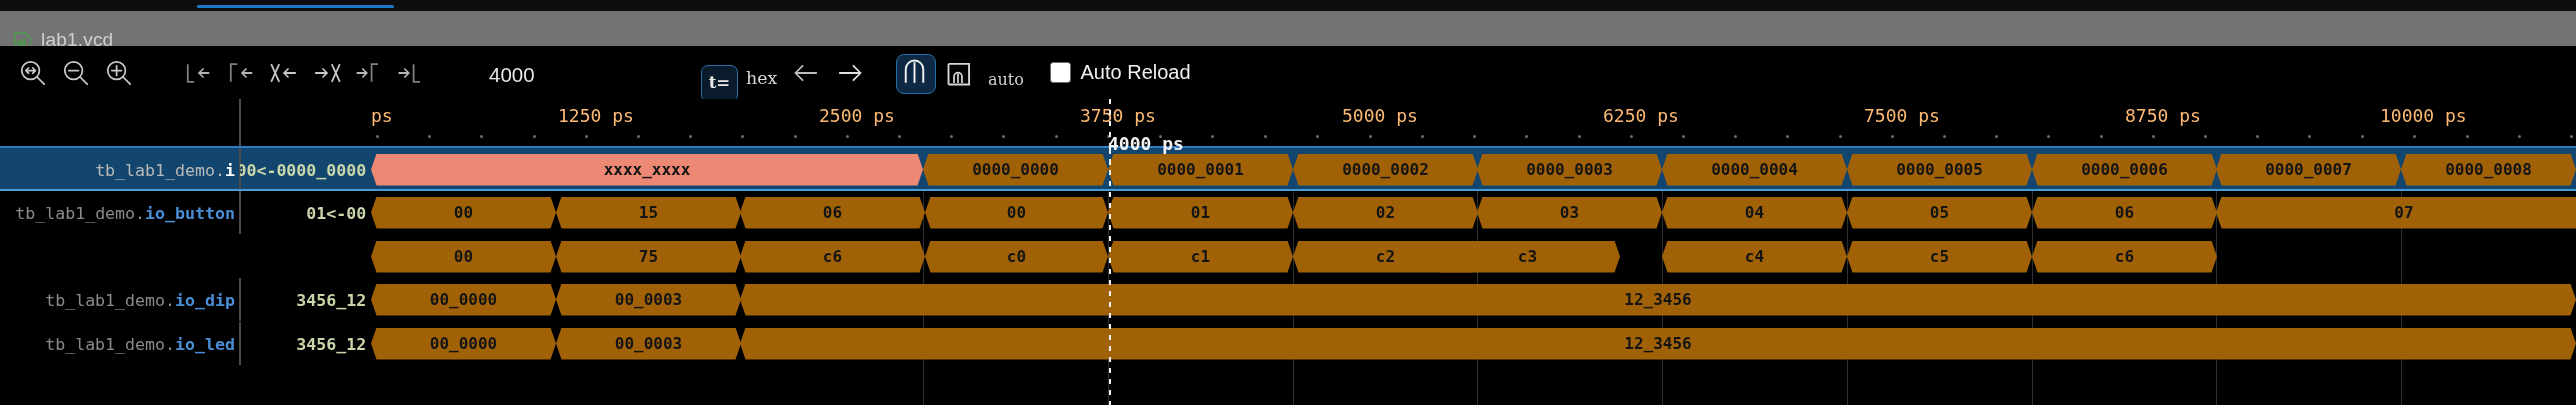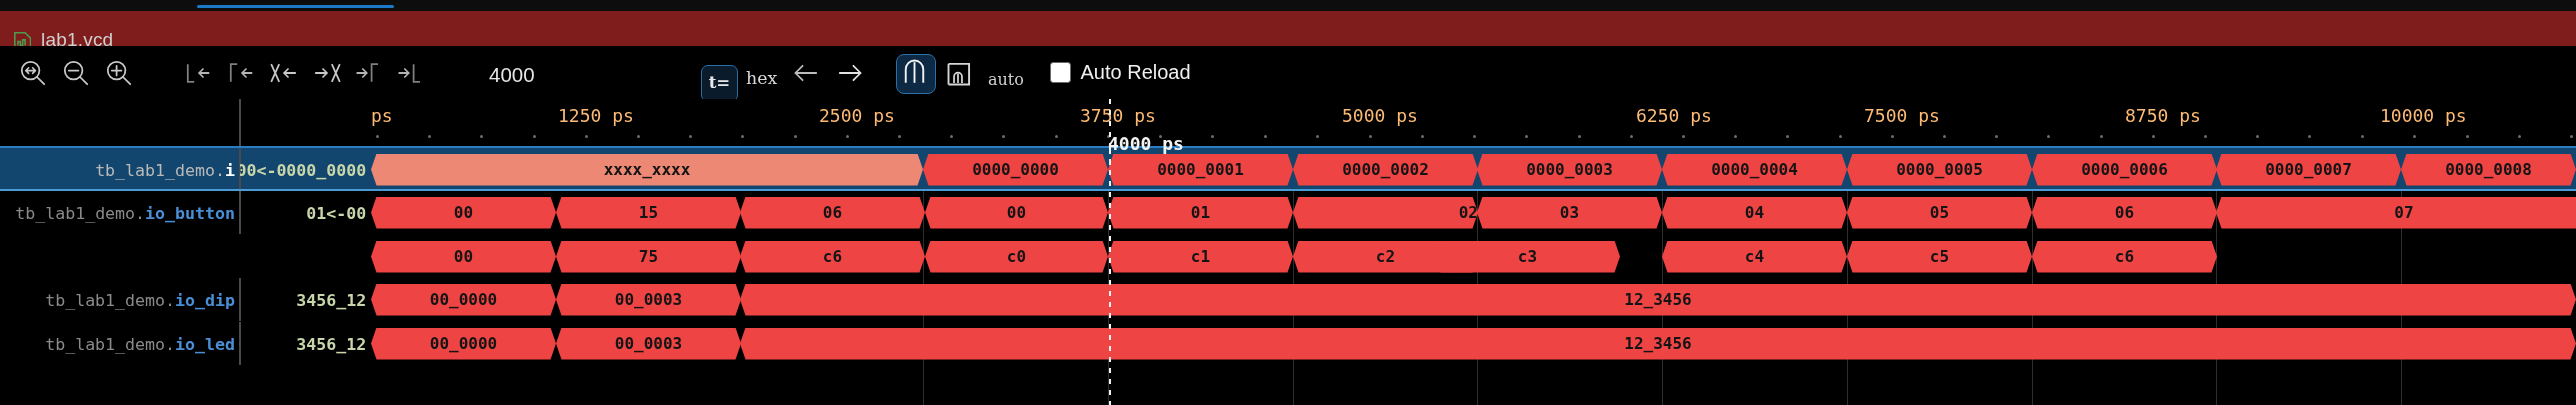--- a/index.html
+++ b/index.html
@@ -6,21 +6,21 @@
   body{
     width:2576px;height:406px;overflow:hidden;
     font-family:"DejaVu Sans Mono",monospace;
     color:#d8d8d8;
     position:relative;
   }
   
   #tabstrip{position:absolute;left:0;top:0;width:2576px;height:11px;background:#0d0d0d;}
   #tab-active-underline{position:absolute;top:4.7px;height:3.2px;background:#1b79c8;border-radius:1.6px;}
   
-  #titlebar{position:absolute;left:0;top:11px;width:2576px;height:35px;background:#7f1d1d;}
+  #titlebar{position:absolute;left:0;top:11px;width:2576px;height:35px;background:#737373;}
   #file-icon{position:absolute;left:14px;top:20.5px;width:17.4px;height:20.5px;}
   #file-name{position:absolute;left:41px;top:18px;font-size:19px;color:#cfcfcf;
              font-family:"Liberation Sans",sans-serif;letter-spacing:0.2px;}
   
   #toolbar{position:absolute;left:0;top:46px;width:2576px;height:54px;background:#000;}
   .tbtn{position:absolute;top:11px;width:32px;height:32px;cursor:pointer;}
   .tbtn svg{display:block;}
   #zoom-value{position:absolute;left:489px;top:17.4px;font-size:20.5px;color:#e6e6e6;
               font-family:"Liberation Sans",sans-serif;}
   #radix-box{position:absolute;left:701px;top:41px;width:35px;height:35px;
@@ -59,21 +59,21 @@
   .sig-name{position:absolute;right:136px;top:12.6px;font-size:16.6px;white-space:nowrap;
             font-family:"DejaVu Sans Mono",monospace;color:#8a8a8a;}
   .sig-name .leaf{color:#4a8fd6;font-weight:bold;}
   .row.selected .sig-name{color:#b9b9b9;}
   .row.selected .sig-name .leaf{color:#ffffff;}
   .sig-val{position:absolute;right:4.7px;top:12.6px;font-size:16.6px;white-space:nowrap;
            color:#c8d6aa;font-family:"DejaVu Sans Mono",monospace;font-weight:bold;
            max-width:126px;overflow:hidden;direction:rtl;}
   .val-sep{position:absolute;left:239px;top:0;width:1.6px;height:43px;background:#4a4a4a;}
   
-  .seg{position:absolute;top:5.5px;height:32px;background:#ef4444;
+  .seg{position:absolute;top:5.5px;height:32px;background:#a16207;
        display:flex;align-items:center;justify-content:center;
        clip-path:polygon(5.5px 0,calc(100% - 5.5px) 0,100% 50%,calc(100% - 5.5px) 100%,5.5px 100%,0 50%);}
   .seg.undef{background:#ec8873;}
   .seg span{font-size:16px;font-weight:bold;color:#141414;
             font-family:"DejaVu Sans Mono",monospace;white-space:nowrap;}
   .gridline{position:absolute;top:0;width:0.8px;height:257px;background:#2f2f2f;}
   #cursor-line{position:absolute;top:0;width:1.6px;height:257px;z-index:6;
      background:repeating-linear-gradient(to bottom,#f2f2f2 0 5.5px,transparent 5.5px 11px);}
   #cursor-line-ruler{position:absolute;top:99px;width:1.6px;height:49px;z-index:3;
      background:repeating-linear-gradient(to bottom,#f2f2f2 0 5.5px,transparent 5.5px 11px);}
@@ -211,21 +211,21 @@
   </div>
 </div>
 
 <div id="ruler">
     <div class="rl" style="left: 371px;">ps</div>
     <div class="rl" style="left: 558px;">1250 ps</div>
     <div class="rl" style="left: 819px;">2500 ps</div>
     <div class="rl" style="left: 1080px;">3750 ps</div>
     <div class="rl cursor-lbl" style="left: 1108px;">4000 ps</div>
     <div class="rl" style="left: 1342px;">5000 ps</div>
-    <div class="rl" style="left: 1636px; text-align: center;">6250 ps</div>
+    <div class="rl" style="left: 1603px; text-align: center;">6250 ps</div>
     <div class="rl" style="left: 1864px;">7500 ps</div>
     <div class="rl" style="left: 2125px;">8750 ps</div>
     <div class="rl" style="left: 2380px;">10000 ps</div>
     <div id="ruler-dots">
       <i style="left: 376px;"></i>
       <i style="left: 428px;"></i>
       <i style="left: 480px;"></i>
       <i style="left: 533px;"></i>
       <i style="left: 585px;"></i>
       <i style="left: 637px;"></i>
@@ -349,21 +349,21 @@
       </div>
       <div class="seg" style="left: 369px; width: 185px;">
         <span>06</span>
       </div>
       <div class="seg" style="left: 554px; width: 183px;">
         <span>00</span>
       </div>
       <div class="seg" style="left: 737px; width: 185px;">
         <span>01</span>
       </div>
-      <div class="seg" style="left: 922px; width: 185px; justify-content: flex-end;">
+      <div class="seg" style="left: 922px; width: 185px;">
         <span>02</span>
       </div>
       <div class="seg" style="left: 1106px; width: 185px;">
         <span>03</span>
       </div>
       <div class="seg" style="left: 1291px; width: 185px;">
         <span>04</span>
       </div>
       <div class="seg" style="left: 1476px; width: 185px;">
         <span>05</span>

